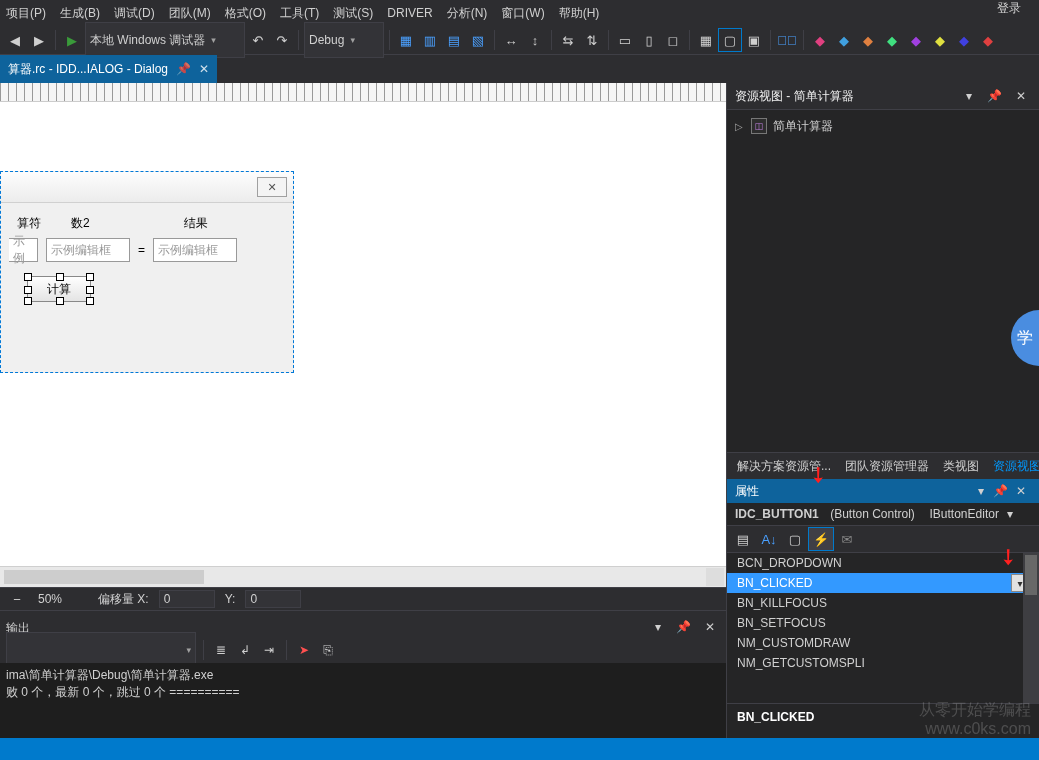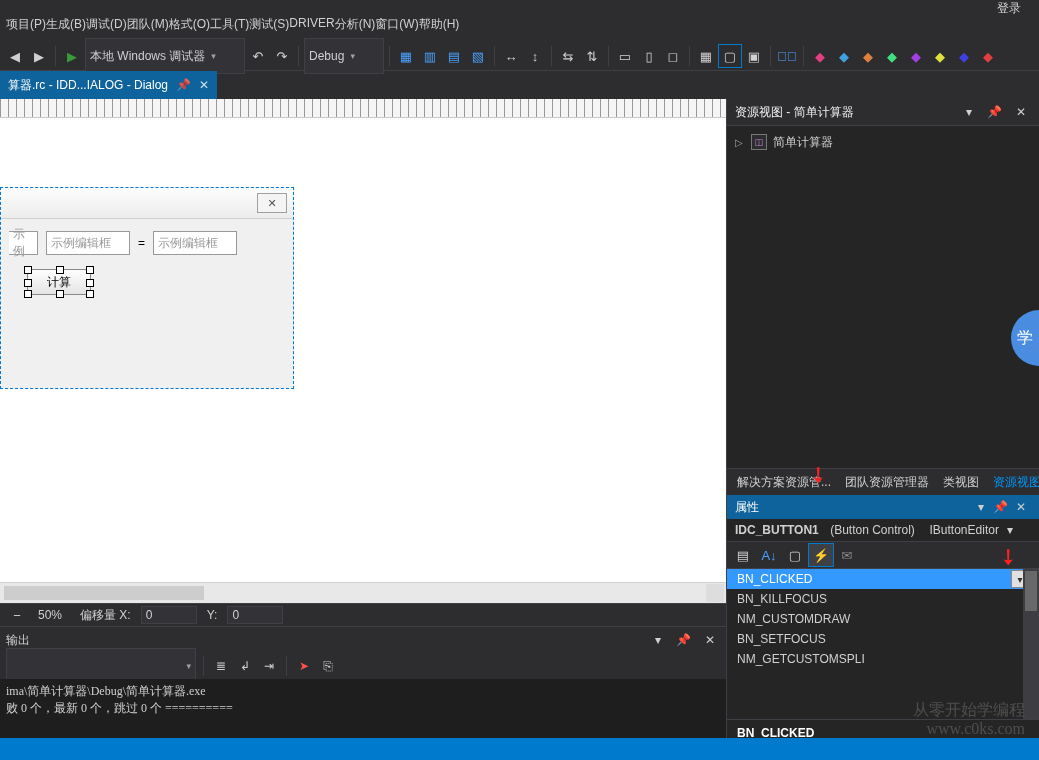--- a/index.html
+++ b/index.html
@@ -1,16 +1,16 @@
 <!DOCTYPE html>
 <html><head>
 <meta charset="utf-8">
 <style>
 html,body{margin:0;padding:0;width:1039px;height:760px;background:#2d2d30;font-family:"Microsoft YaHei","Segoe UI",sans-serif;font-size:12px;color:#f1f1f1;overflow:hidden;position:relative}
-.menubar{height:10px;background:#2d2d30;display:flex;align-items:flex-start;padding:16px 6px;font-size:12px;color:#d0d0d0;overflow:hidden}
+.menubar{height:10px;background:#2d2d30;display:flex;align-items:center;padding:8px 6px;gap:14px;font-size:12px;color:#d0d0d0;overflow:hidden}
 .menubar span{white-space:nowrap}
 .toolbar{height:28px;background:#2d2d30;border-bottom:1px solid #3f3f46;display:flex;align-items:center;padding:0 4px;gap:2px}
 .tbtn{width:22px;height:22px;display:flex;align-items:center;justify-content:center;color:#d0d0d0;cursor:pointer;font-size:13px}
 .tsep{width:1px;height:20px;background:#3f3f46;margin:0 3px}
 .play{color:#3a9a3a}
 .combo{height:20px;background:#333337;border:1px solid #3f3f46;color:#d0d0d0;display:flex;align-items:center;padding:7px 4px;gap:6px;font-size:12px}
 .combo .arr{font-size:9px;color:#a0a0a0}
 .tab-strip{height:28px;background:#2d2d30;display:flex;align-items:stretch}
 .tab{padding:0 8px;display:flex;align-items:center;gap:8px;color:#d0d0d0;font-size:12px}
 .tab.active{background:#0e639c;color:#fff}
@@ -30,27 +30,27 @@
 .btn-calc{position:relative;margin-top:14px;margin-left:18px;width:62px;height:24px;border:1px solid #888;background:linear-gradient(#fefefe,#e4e4e4);display:flex;align-items:center;justify-content:center;color:#000;font-size:12px}
 .sel-handle{position:absolute;width:6px;height:6px;background:#fff;border:1px solid #000}
 .h1{top:-4px;left:-4px}.h2{top:-4px;left:50%;margin-left:-3px}.h3{top:-4px;right:-4px}
 .h4{top:50%;left:-4px;margin-top:-3px}.h5{top:50%;right:-4px;margin-top:-3px}
 .h6{bottom:-4px;left:-4px}.h7{bottom:-4px;left:50%;margin-left:-3px}.h8{bottom:-4px;right:-4px}
 .hscroll{height:20px;background:#e8e8e8;border-top:1px solid #cfcfcf;display:flex;align-items:center}
 .hscroll .thumb{width:200px;height:14px;background:#cdcdcd;margin-left:4px}
 .hscroll .corner{width:18px;height:18px;background:#ddd;margin-left:auto;margin-right:2px}
 .statusline{height:22px;background:#2d2d30;border-top:1px solid #3f3f46;display:flex;align-items:center;gap:10px;color:#d0d0d0;font-size:12px;padding:0 6px}
 .statusline input{width:46px;height:16px;background:#333337;border:1px solid #3f3f46;color:#d0d0d0;padding:0 4px;font-size:12px}
-.output-head{height:26px;background:#2d2d30;border-top:1px solid #3f3f46;display:flex;align-items:center;gap:6px;padding:0 6px}
+.output-head{height:26px;background:#2d2d30;border-top:1px solid #3f3f46;display:flex;align-items:flex-end;gap:6px;padding:0 6px}
 .output-head .title{font-size:12px;color:#d0d0d0;margin-right:8px}
 .output-head .spacer{flex:1}
 .small-icn{width:20px;height:20px;display:flex;align-items:center;justify-content:center;color:#d0d0d0;font-size:12px;cursor:pointer}
 .output-tools{height:26px;background:#2d2d30;display:flex;align-items:center;gap:4px;padding:0 6px}
 .output-tools .combo{width:180px}
-.output-body{height:84px;background:#1e1e1e;color:#d0d0d0;font-family:Liberation Serif, serif;font-size:12px;padding:4px 6px;overflow:hidden;white-space:pre}
+.output-body{height:84px;background:#1e1e1e;color:#d0d0d0;font-family:Liberation Sans, sans-serif;font-size:12px;padding:4px 6px;overflow:hidden;white-space:pre}
 .right{width:312px;background:#252526;display:flex;flex-direction:column;border-left:1px solid #3f3f46}
 .pane-title{height:26px;background:#2d2d30;border-bottom:1px solid #3f3f46;display:flex;align-items:center;padding:0 8px;gap:6px;font-size:12px}
 .pane-title .spacer{flex:1}
 .tree{padding:6px 8px;flex:0 0 auto;height:330px;overflow:auto}
 .tree-row{display:flex;align-items:center;gap:6px;height:20px;font-size:12px;color:#d0d0d0}
 .tree-row .twisty{font-size:10px;color:#a0a0a0;width:10px}
 .tree-row .icn{width:14px;height:14px;border:1px solid #777;background:#2d2d2d;font-size:9px;display:flex;align-items:center;justify-content:center;color:#c080e0}
 .pane-tabs{height:26px;background:#2d2d30;border-top:1px solid #3f3f46;display:flex;align-items:center;padding:0 4px;gap:2px;font-size:12px}
 .pane-tabs span{padding:0 6px;color:#d0d0d0;cursor:pointer;white-space:nowrap}
 .pane-tabs span.active{color:#0097fb}
@@ -66,21 +66,21 @@
 .evlist .row{height:20px;display:flex;align-items:center;padding:0 10px;font-size:12px;color:#d0d0d0}
 .evlist .row.sel{background:#3399ff;color:#fff}
 .evlist .row .dd{margin-left:auto;width:16px;height:16px;background:#e1e1e1;color:#333;display:flex;align-items:center;justify-content:center;font-size:10px;border:1px solid #888}
 .evlist .vbar{position:absolute;right:0;top:0;width:16px;height:100%;background:#3e3e42}
 .evlist .vbar .vthumb{position:absolute;left:2px;top:2px;width:12px;height:40px;background:#686868}
 .desc{border-top:1px solid #3f3f46;padding:6px 10px;font-size:12px}
 .desc b{color:#fff}
 .desc div{color:#d0d0d0;margin-top:2px}
 .red-arrow{position:absolute;color:#ff2020;font-size:22px;pointer-events:none;transform:rotate(45deg)}
 .footer{position:absolute;bottom:0;left:0;width:1039px;height:22px;background:#007acc}
-.watermark{position:absolute;right:14px;bottom:22px;text-align:right;font-size:16px;color:rgba(200,200,200,0.25);font-family:Liberation Serif, serif;line-height:1.2;pointer-events:none}
+.watermark{position:absolute;right:8px;bottom:22px;text-align:right;font-size:16px;color:rgba(200,200,200,0.25);font-family:Liberation Sans, sans-serif;line-height:1.2;pointer-events:none}
 .login{position:absolute;top:0;right:18px;color:#d0d0d0;font-size:12px}
 .badge{position:absolute;right:0;top:310px;width:28px;height:56px;border-radius:28px 0 0 28px;background:#4a8de0;display:flex;align-items:center;justify-content:center;color:#fff;font-size:16px}
 </style>
 </head>
 <body>
 
 <div class="menubar">
   <span>项目(P)</span>
   <span>生成(B)</span>
   <span>调试(D)</span>
@@ -153,20 +153,25 @@
 
 <div class="main">
   <div class="left">
     <div class="canvas">
       <div class="ruler-h"></div>
       <div class="dialog">
         <div class="dialog-title">
           <div class="close-box">✕</div>
         </div>
         <div class="dlg-body">
+          <div class="lblrow">
+            <span>算符</span>
+            <span>数2</span>
+            <span style="margin-left:64px">结果</span>
+          </div>
           <div class="ctrlrow">
             <div class="editbox" style="width:20px;border-left:none">示例</div>
             <div class="editbox">示例编辑框</div>
             <span class="eq">=</span>
             <div class="editbox">示例编辑框</div>
           </div>
           <div class="btn-calc">
             <span>计算</span>
             <div class="sel-handle h1"></div>
               <div class="sel-handle h2"></div>
@@ -180,21 +185,21 @@
         </div>
       </div>
     </div>
     <div class="hscroll">
       <div class="thumb"></div>
       <div class="corner"></div>
     </div>
     <div class="statusline">
       <div class="tbtn">−</div>
       <span>50%</span>
-      <span style="margin-left:8px">偏移量 X:</span>
+      <span style="margin-left:26px">偏移量 X:</span>
       <input value="0" style="">
       <span>Y:</span>
       <input value="0" style="">
     </div>
 
     <div class="output-head">
       <span class="title">输出</span>
       <div class="spacer"></div>
       <div class="small-icn">▾</div>
       <div class="small-icn">📌</div>
@@ -255,27 +260,28 @@
       <div class="ptbtn" style="color:#4aa0ff">A↓</div>
       <div class="ptbtn">▢</div>
       <div class="ptbtn sel">
           <span class="bolt">⚡</span>
         </div>
       <div class="ptbtn" style="color:#888">✉</div>
     </div>
     <div class="red-arrow" style="right:212px;top:462px">➘</div>
 
     <div class="evlist">
+      <div class="row">BCN_DROPDOWN</div>
       <div class="row sel">
         <span>BN_CLICKED</span>
         <div class="dd">▾</div>
       </div>
       <div class="row">BN_KILLFOCUS</div>
+      <div class="row">BN_SETFOCUS</div>
       <div class="row">NM_CUSTOMDRAW</div>
-      <div class="row">BN_SETFOCUS</div>
       <div class="row">NM_GETCUSTOMSPLI</div>
       <div class="vbar">
           <div class="vthumb"></div>
         </div>
     </div>
     <div class="red-arrow" style="right:22px;top:544px">➘</div>
 
     <div class="desc">
       <b>BN_CLICKED</b>
     </div>

